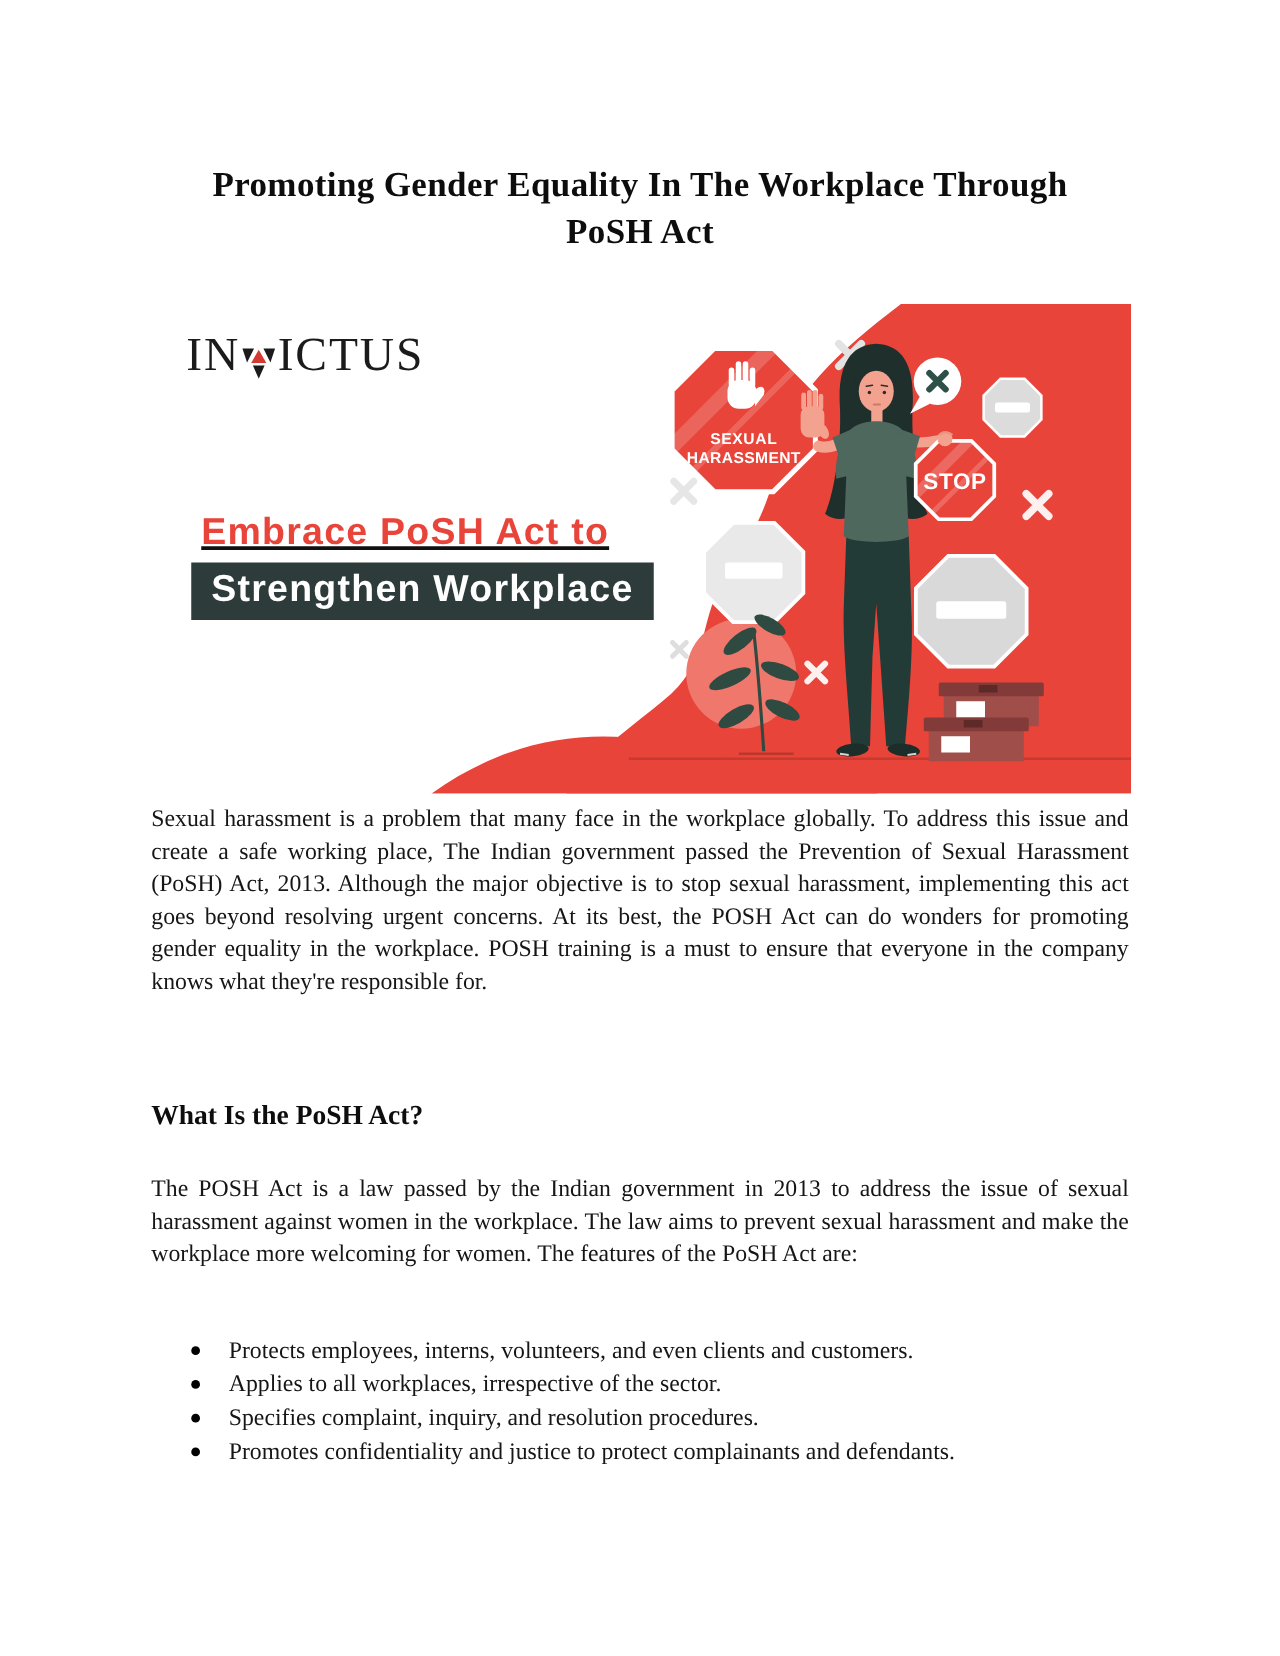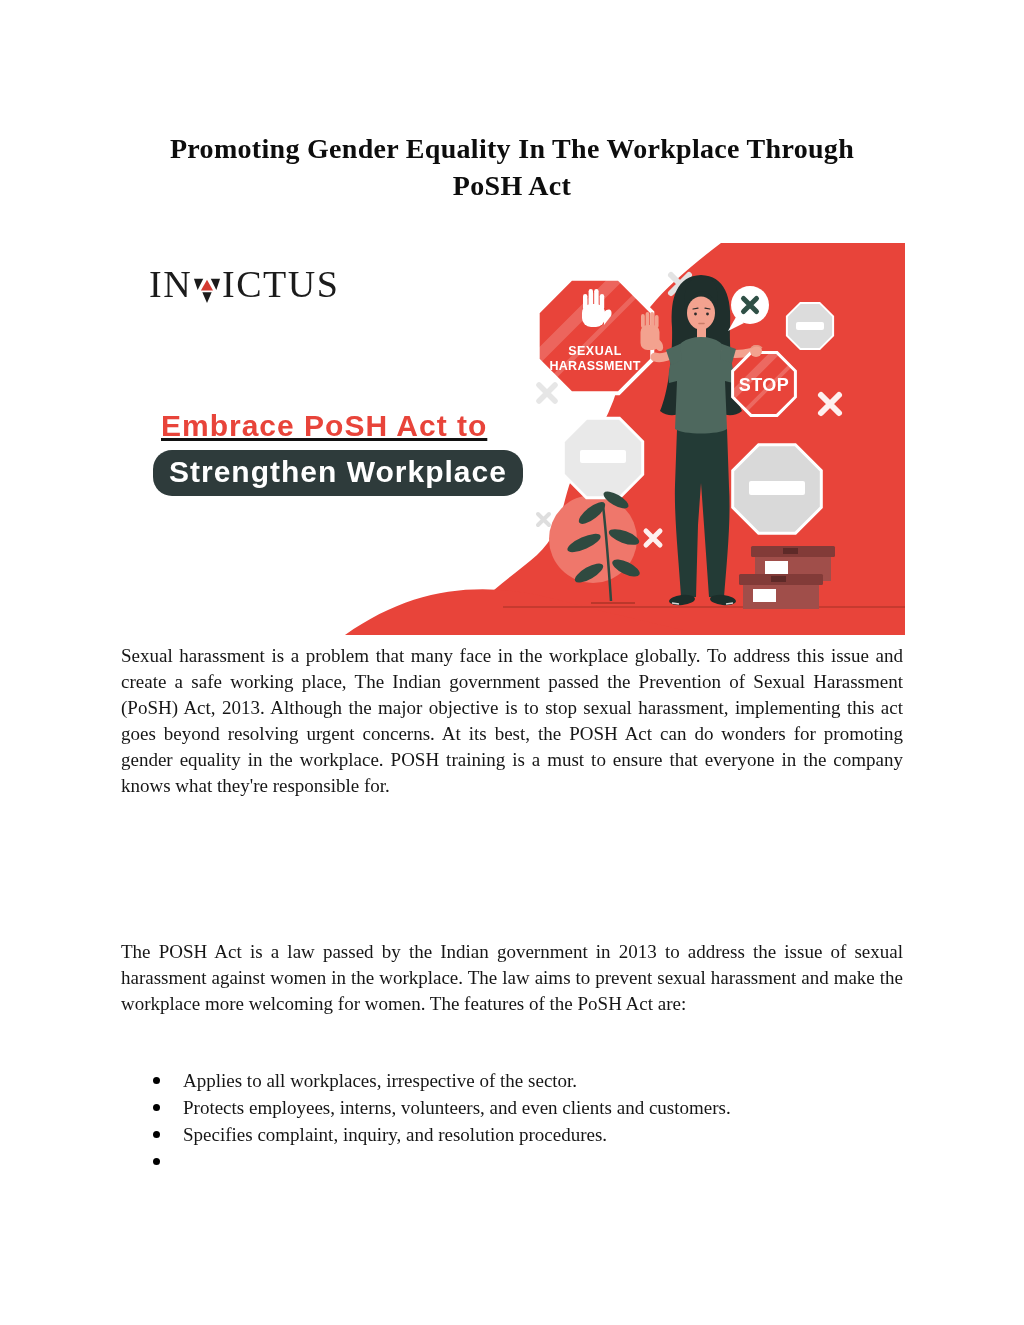--- a/index.html
+++ b/index.html
@@ -48,21 +48,21 @@
     color: #e8443a;
     white-space: nowrap;
   }
   .pill {
     display: inline-block;
     background: #2e3b3b;
     color: #ffffff;
     font: 800 30px/34px "Liberation Sans", sans-serif;
     letter-spacing: 1px;
     padding: 5px 16px 7px 16px;
-    border-radius: 19px;
+    border-radius: 0;
     margin-top: 5px;
     white-space: nowrap;
   }
   .pill-row { display: block; }
   
   .body-text {
     position: absolute; left: 121px; width: 782px;
     font: 400 19px/26px "Liberation Serif", serif;
     text-align: justify;
     color: #161616;
@@ -256,23 +256,24 @@
     </div>
 
     <div class="headline">
       <span class="hl-red">Embrace PoSH Act to</span>
       <span class="pill-row"><span class="pill">Strengthen Workplace</span></span>
     </div>
   </div>
 
   <p class="body-text p1">Sexual harassment is a problem that many face in the workplace globally. To address this issue and create a safe working place, The Indian government passed the Prevention of Sexual Harassment (PoSH) Act, 2013. Although the major objective is to stop sexual harassment, implementing this act goes beyond resolving urgent concerns. At its best, the POSH Act can do wonders for promoting gender equality in the workplace. POSH training is a must to ensure that everyone in the company knows what they're responsible for.</p>
 
+  <h2 class="section-heading">What Is the PoSH Act?</h2>
 
   <p class="body-text p2">The POSH Act is a law passed by the Indian government in 2013 to address the issue of sexual harassment against women in the workplace. The law aims to prevent sexual harassment and make the workplace more welcoming for women. The features of the PoSH Act are:</p>
 
   <ul class="features">
+    <li><span class="dot"></span><span>Protects employees, interns, volunteers, and even clients and customers.</span></li>
     <li><span class="dot"></span><span>Applies to all workplaces, irrespective of the sector.</span></li>
-    <li><span class="dot"></span><span>Protects employees, interns, volunteers, and even clients and customers.</span></li>
     <li><span class="dot"></span><span>Specifies complaint, inquiry, and resolution procedures.</span></li>
-    <li><span class="dot"></span></li>
+    <li><span class="dot"></span><span>Promotes confidentiality and justice to protect complainants and defendants.</span></li>
   </ul>
 
 </div>
 
 </body></html>

